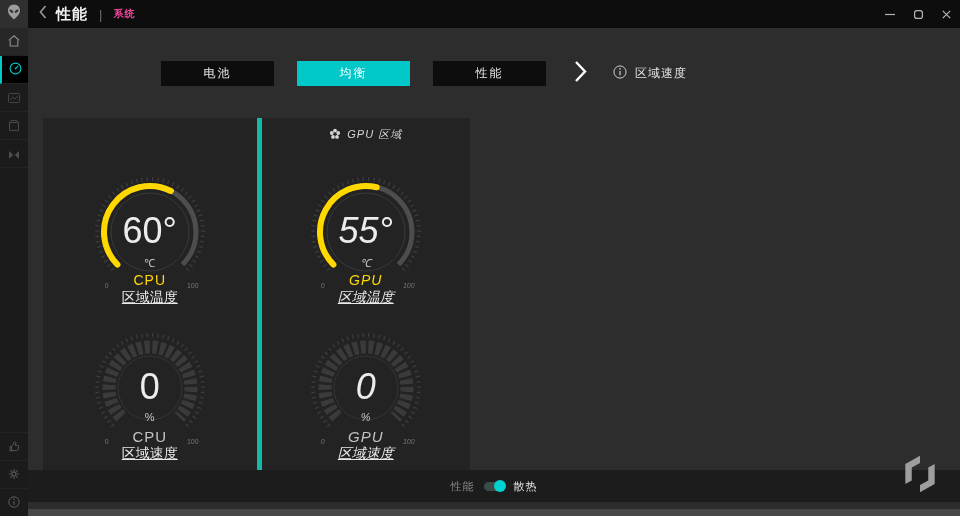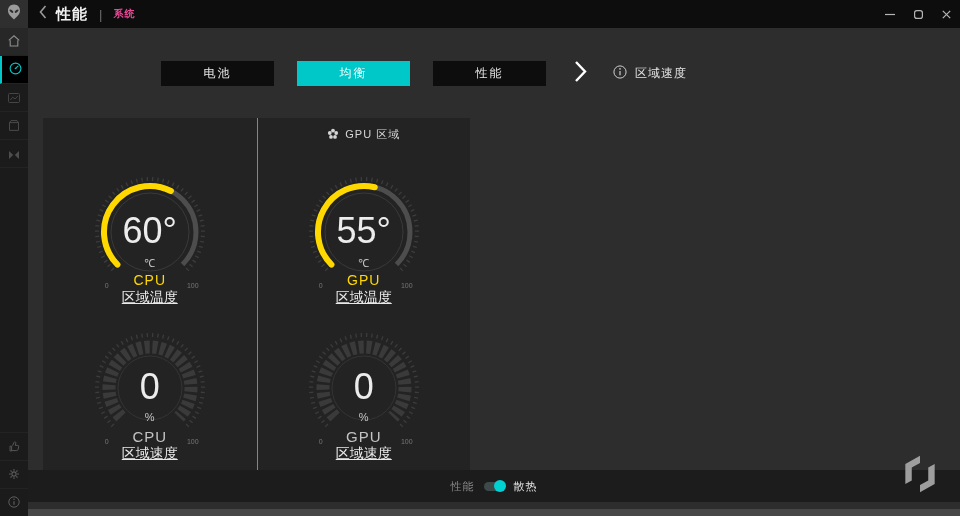--- a/index.html
+++ b/index.html
@@ -28,21 +28,21 @@
   .side-bottom .side-item { border-bottom:0; border-top:1px solid #232323; }
   
   .tabs-row { position:absolute; left:161px; top:58px; display:flex; align-items:center; height:31px; }
   .tab-btn { width:113px; height:25px; background:#0d0d0d; color:#e8e8e8; font-size:12px; letter-spacing:2px; display:flex; align-items:center; justify-content:center; margin-right:23px; }
   .tab-btn.active { background:#00c8c9; color:#ffffff; }
   .next-btn { width:22px; height:31px; display:flex; align-items:center; justify-content:center; margin-right:22px; }
   .preset { display:flex; align-items:center; gap:8px; color:#e2e2e2; font-size:12px; letter-spacing:1px; }
   
   .panel { position:absolute; left:43px; top:118px; width:427px; height:352px; background:#232323; display:flex; z-index:2; }
   .zone { flex:1 1 50%; position:relative; }
-  .zone + .zone { border-left:1px solid #14b8a6; }
+  .zone + .zone { border-left:5px solid #14b8a6;font-style:italic; }
   .zone-header { display:flex; align-items:center; justify-content:center; gap:6px; padding-top:9px; font-size:11px; color:#d6d6d6; letter-spacing:1px; }
   .gauge { position:absolute; left:50%; transform:translateX(-50%); width:160px; height:150px; }
   .gauge.temp { top:42px; }
   .gauge.speed { top:198px; }
   .gauge svg.rings { position:absolute; left:0; top:0; }
   .g-value { position:absolute; left:0; right:0; top:72px; transform:translateY(-52%); text-align:center; font-size:36px; font-weight:400; color:#ececec; }
   .g-unit  { position:absolute; left:0; right:0; top:95px;  text-align:center; font-size:11px; color:#c6c6c6; }
   .g-label { position:absolute; left:0; right:0; top:112px; text-align:center; font-size:14px; letter-spacing:1px; }
   .gauge.temp  .g-label { color:#ffd800; }
   .gauge.speed .g-label { color:#c3c3c3; font-size:15px; }

